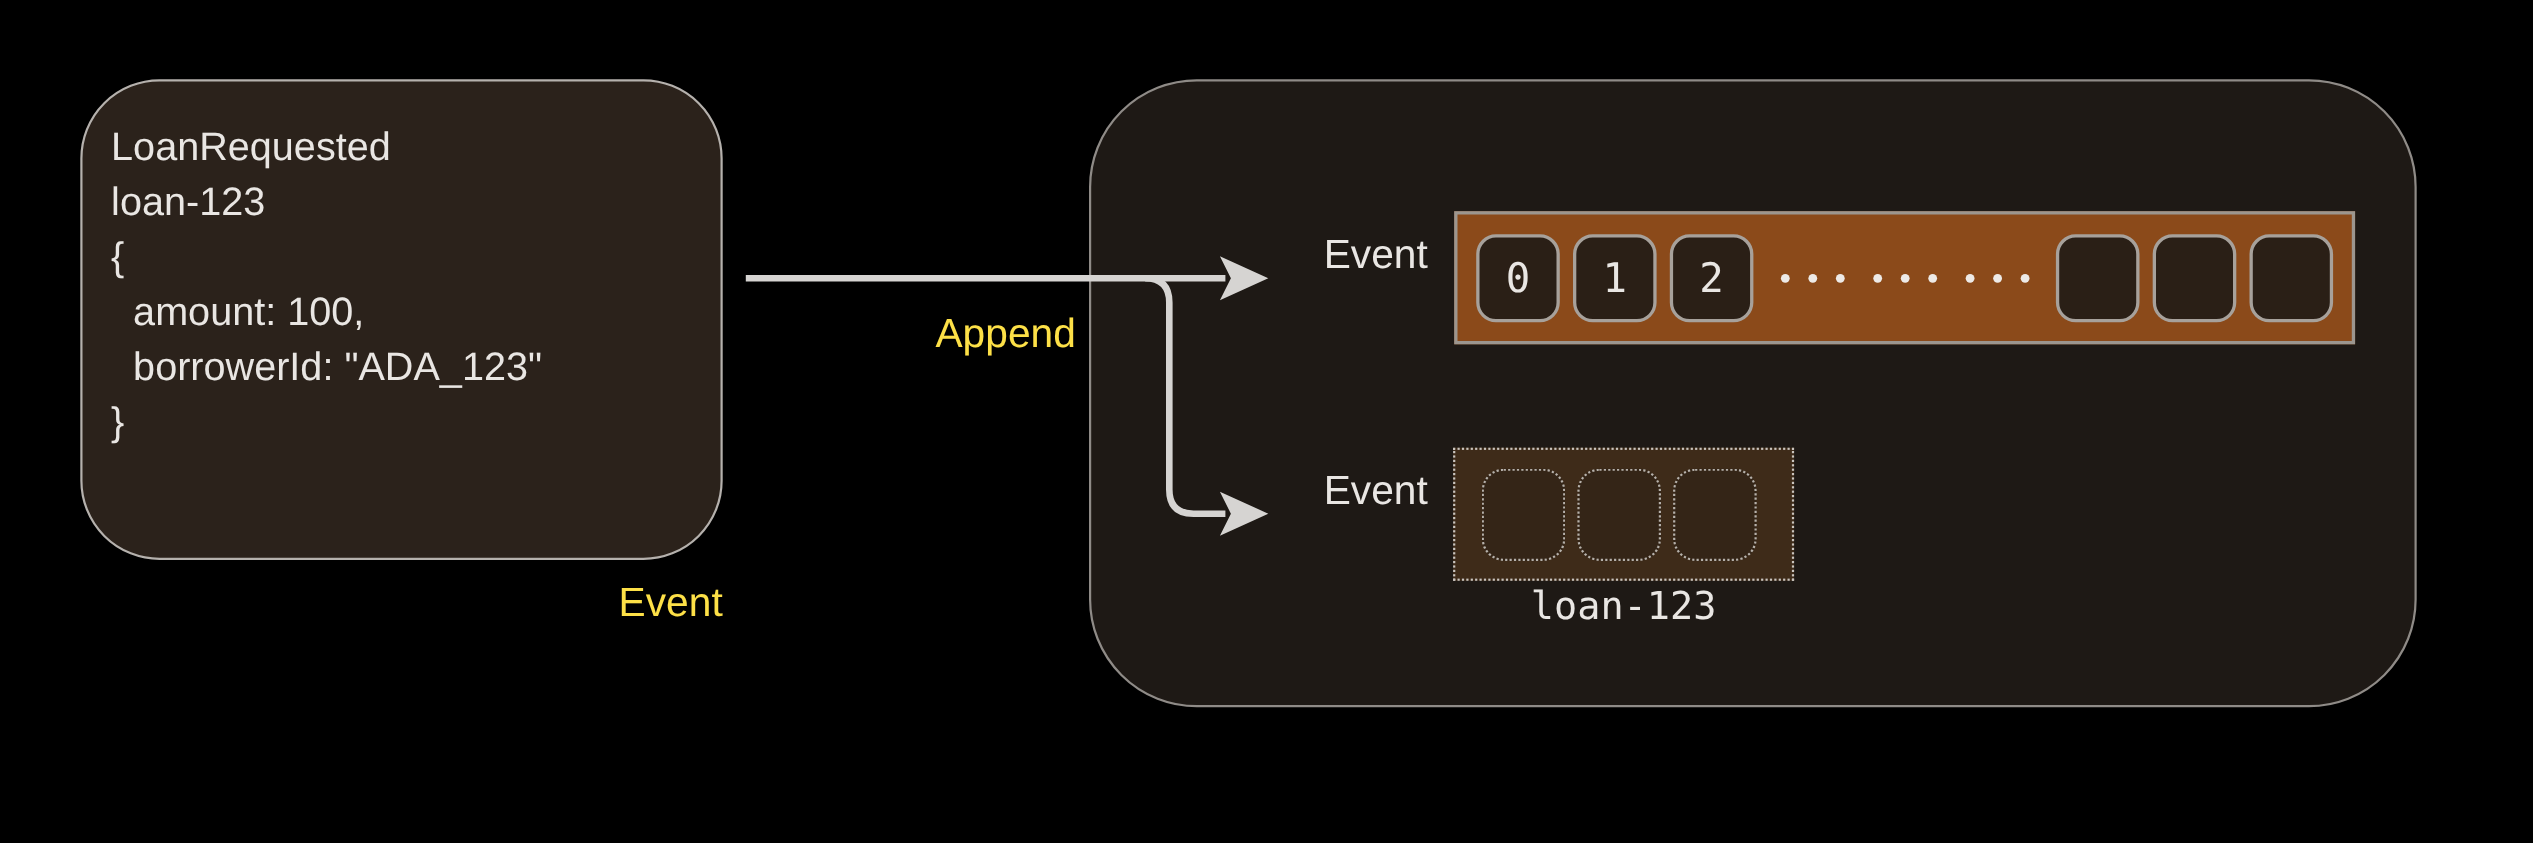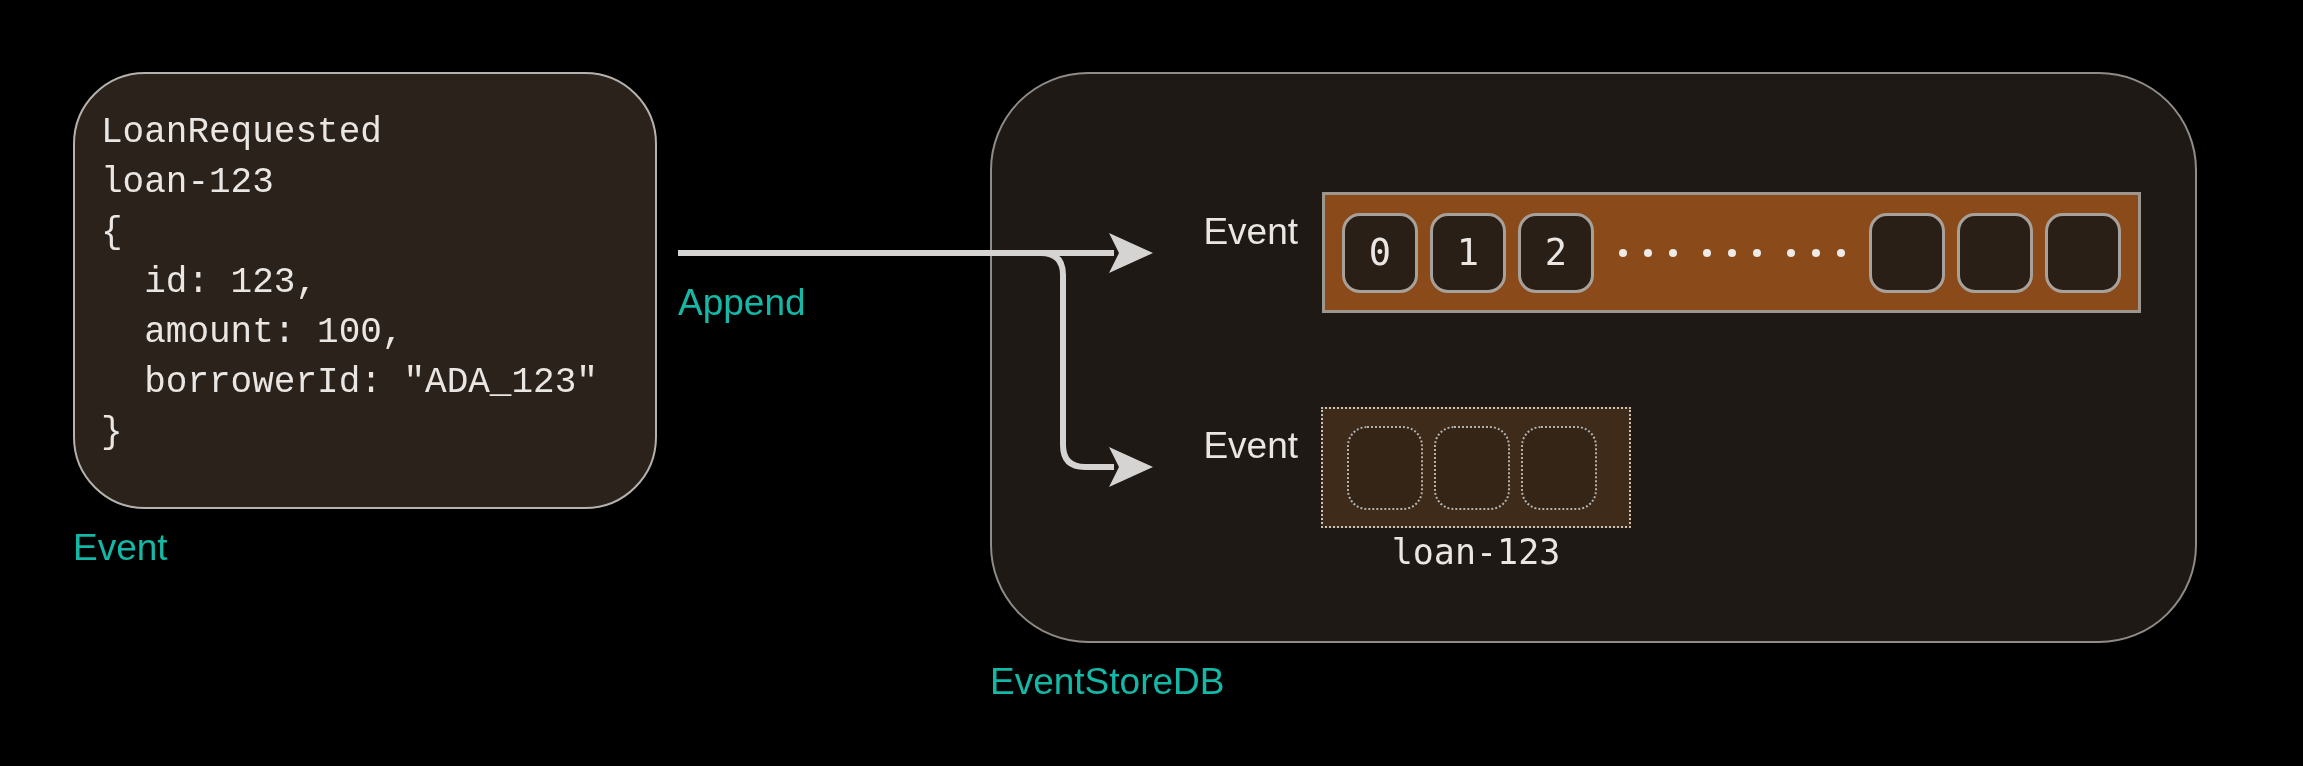--- a/index.html
+++ b/index.html
@@ -14,28 +14,28 @@
   
   .event-card{
     position:absolute;left:73px;top:72px;width:584px;height:437px;
     box-sizing:border-box;
     background:#2B221B;
     border:2px solid #B5B1AD;
     border-radius:72px;
     padding:34px 0 0 26px;
   }
   .code-line{
-    font-family:Liberation Mono, monospace;
+    font-family:Liberation Sans, sans-serif;
     font-size:36px;line-height:50px;
     color:#E9E6E3;
     white-space:pre;
   }
   .caption{
-    position:absolute;text-align:left;
-    font-size:37px;line-height:44px;color:#14b8a6;
+    position:absolute;text-align:right;
+    font-size:37px;line-height:44px;color:#fde047;
   }
   #event-caption{left:73px;top:526px;width:584px;}
   #append-label{left:678px;top:281px;width:300px;}
   #eventstore-caption{left:990px;top:660px;width:1207px;}
   
   .store-container{
     position:absolute;left:990px;top:72px;width:1207px;height:571px;
     box-sizing:border-box;
     background:#1E1915;
     border:2px solid #8F8B87;
@@ -101,31 +101,29 @@
 </style>
 </head>
 <body>
 
 <div id="canvas">
 
   <div class="event-card">
     <div class="code-line">LoanRequested</div>
     <div class="code-line">loan-123</div>
     <div class="code-line">{</div>
-    <div class="code-line">  id: 123,</div>
     <div class="code-line">  amount: 100,</div>
     <div class="code-line">  borrowerId: "ADA_123"</div>
     <div class="code-line">}</div>
   </div>
   <div class="caption" id="event-caption">Event</div>
 
   <div class="caption" id="append-label">Append</div>
 
   <div class="store-container"></div>
-  <div class="caption" id="eventstore-caption">EventStoreDB</div>
 
   <div class="row-label" id="log-label">
     <div>Event</div>
   </div>
   <div class="log-bar">
     <div class="log-cell">0</div>
     <div class="log-cell">1</div>
     <div class="log-cell">2</div>
     <div class="dots">
       <div class="dot-group">

